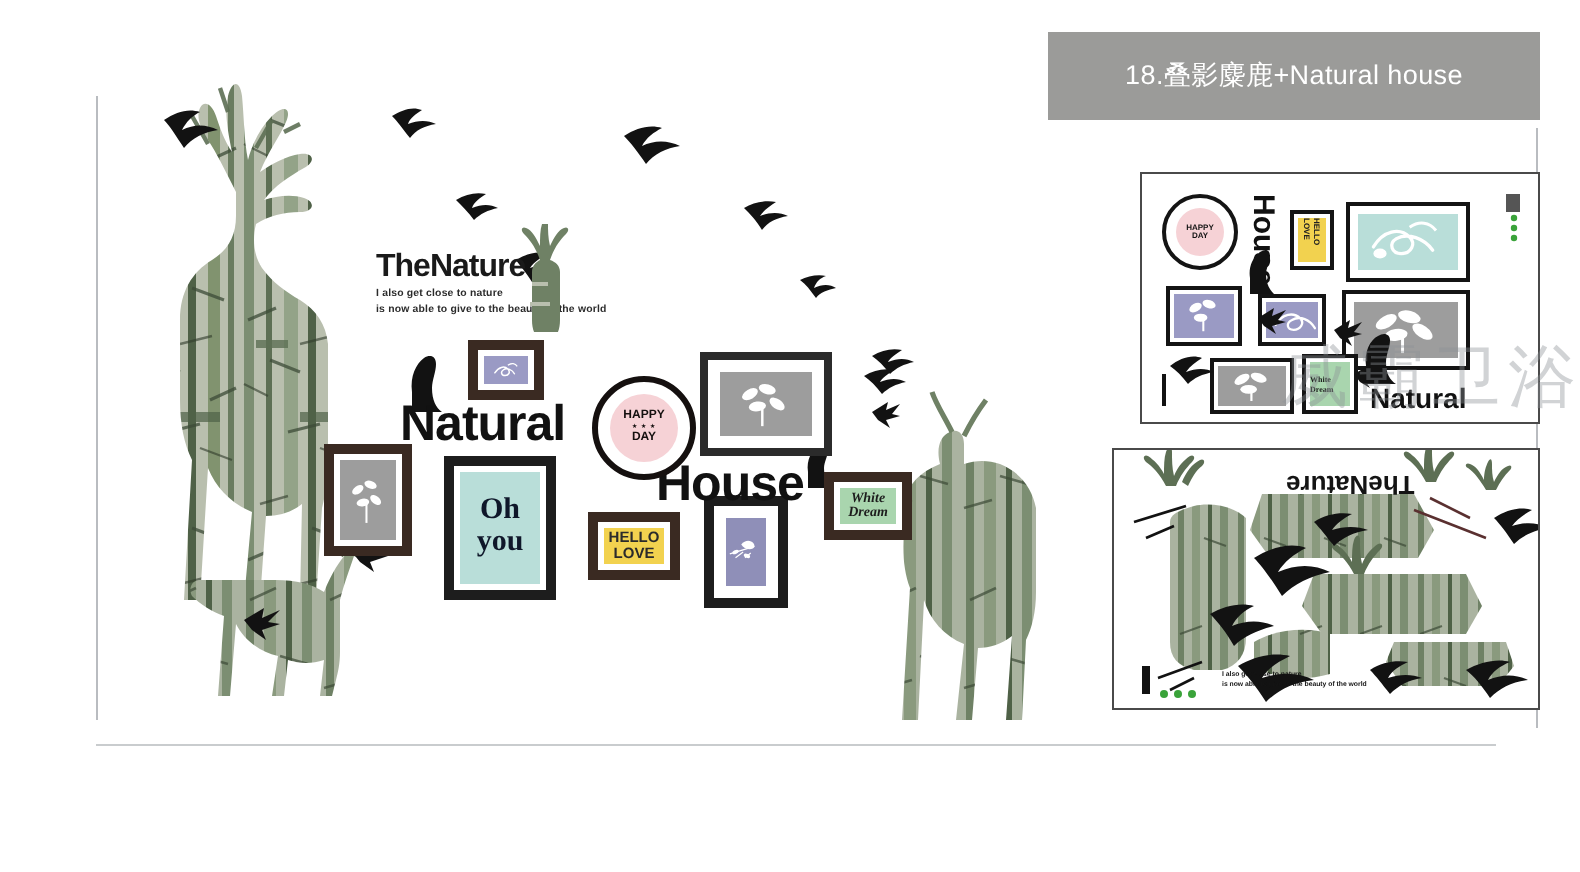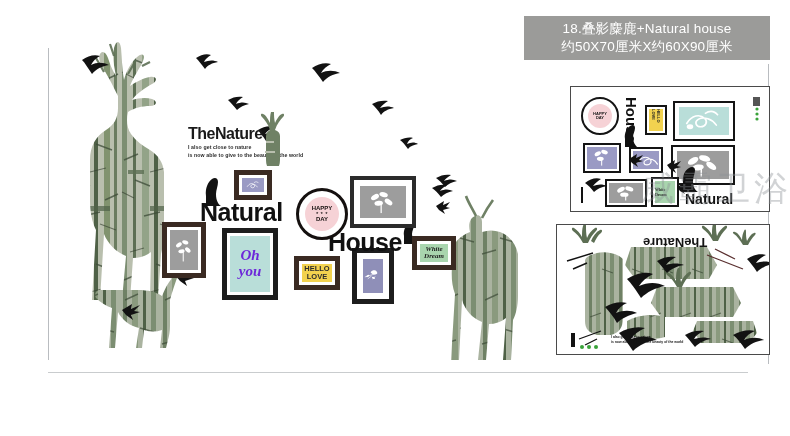--- a/index.html
+++ b/index.html
@@ -229,21 +229,21 @@
             <ellipse cx="18" cy="30" rx="5" ry="3" transform="rotate(-10 18 30)"></ellipse>
             <ellipse cx="28" cy="28" rx="5" ry="3" transform="rotate(40 28 28)"></ellipse>
             <rect x="20" y="30" width="1.6" height="16"></rect>
           </g>
         </svg>
       </div>
     </div>
 
     <div class="frame blk" style="left:222px;top:228px;width:56px;height:72px;">
       <div class="mat" style="background:#b9ded9;">
-        <div class="art-txt" style="color:#6d28d9;font-size:15px;font-style:italic;font-family:'Liberation Serif',serif;">Oh you</div>
+        <div class="art-txt" style="color:#0f172a;font-size:15px;font-family:'Liberation Serif',serif;">Oh you</div>
       </div>
     </div>
 
     <div class="frame brn" style="left:294px;top:256px;width:46px;height:34px;">
       <div class="mat" style="background:#f2d24f;">
         <div class="art-txt" style="color:#2b2b2b;font-size:7.5px;">HELLO LOVE</div>
       </div>
     </div>
 
     <div class="frame blk" style="left:352px;top:248px;width:42px;height:56px;">
@@ -300,21 +300,20 @@
       <div class="inner">
         <span>HAPPY</span>
         <span class="tiny">★ ★ ★</span>
         <span>DAY</span>
       </div>
     </div>
   </div>
 
   <div class="spec-label">
     <div class="l1">18.叠影麋鹿+Natural house</div>
-    <div class="l2">约50X70厘米X约60X90厘米</div>
   </div>
 
   <div class="sheet" id="sheet-frames">
 
     <div style="position:absolute;left:10px;top:10px;width:34px;height:34px;border-radius:50%;border:2.5px solid #141414;background:#fff;display:flex;align-items:center;justify-content:center;">
       <div style="width:24px;height:24px;border-radius:50%;background:#f6d2d6;display:flex;flex-direction:column;align-items:center;justify-content:center;font-size:4px;font-weight:bold;color:#141414;line-height:1.1;">
         <span>HAPPY</span>
         <span>DAY</span>
       </div>
     </div>

